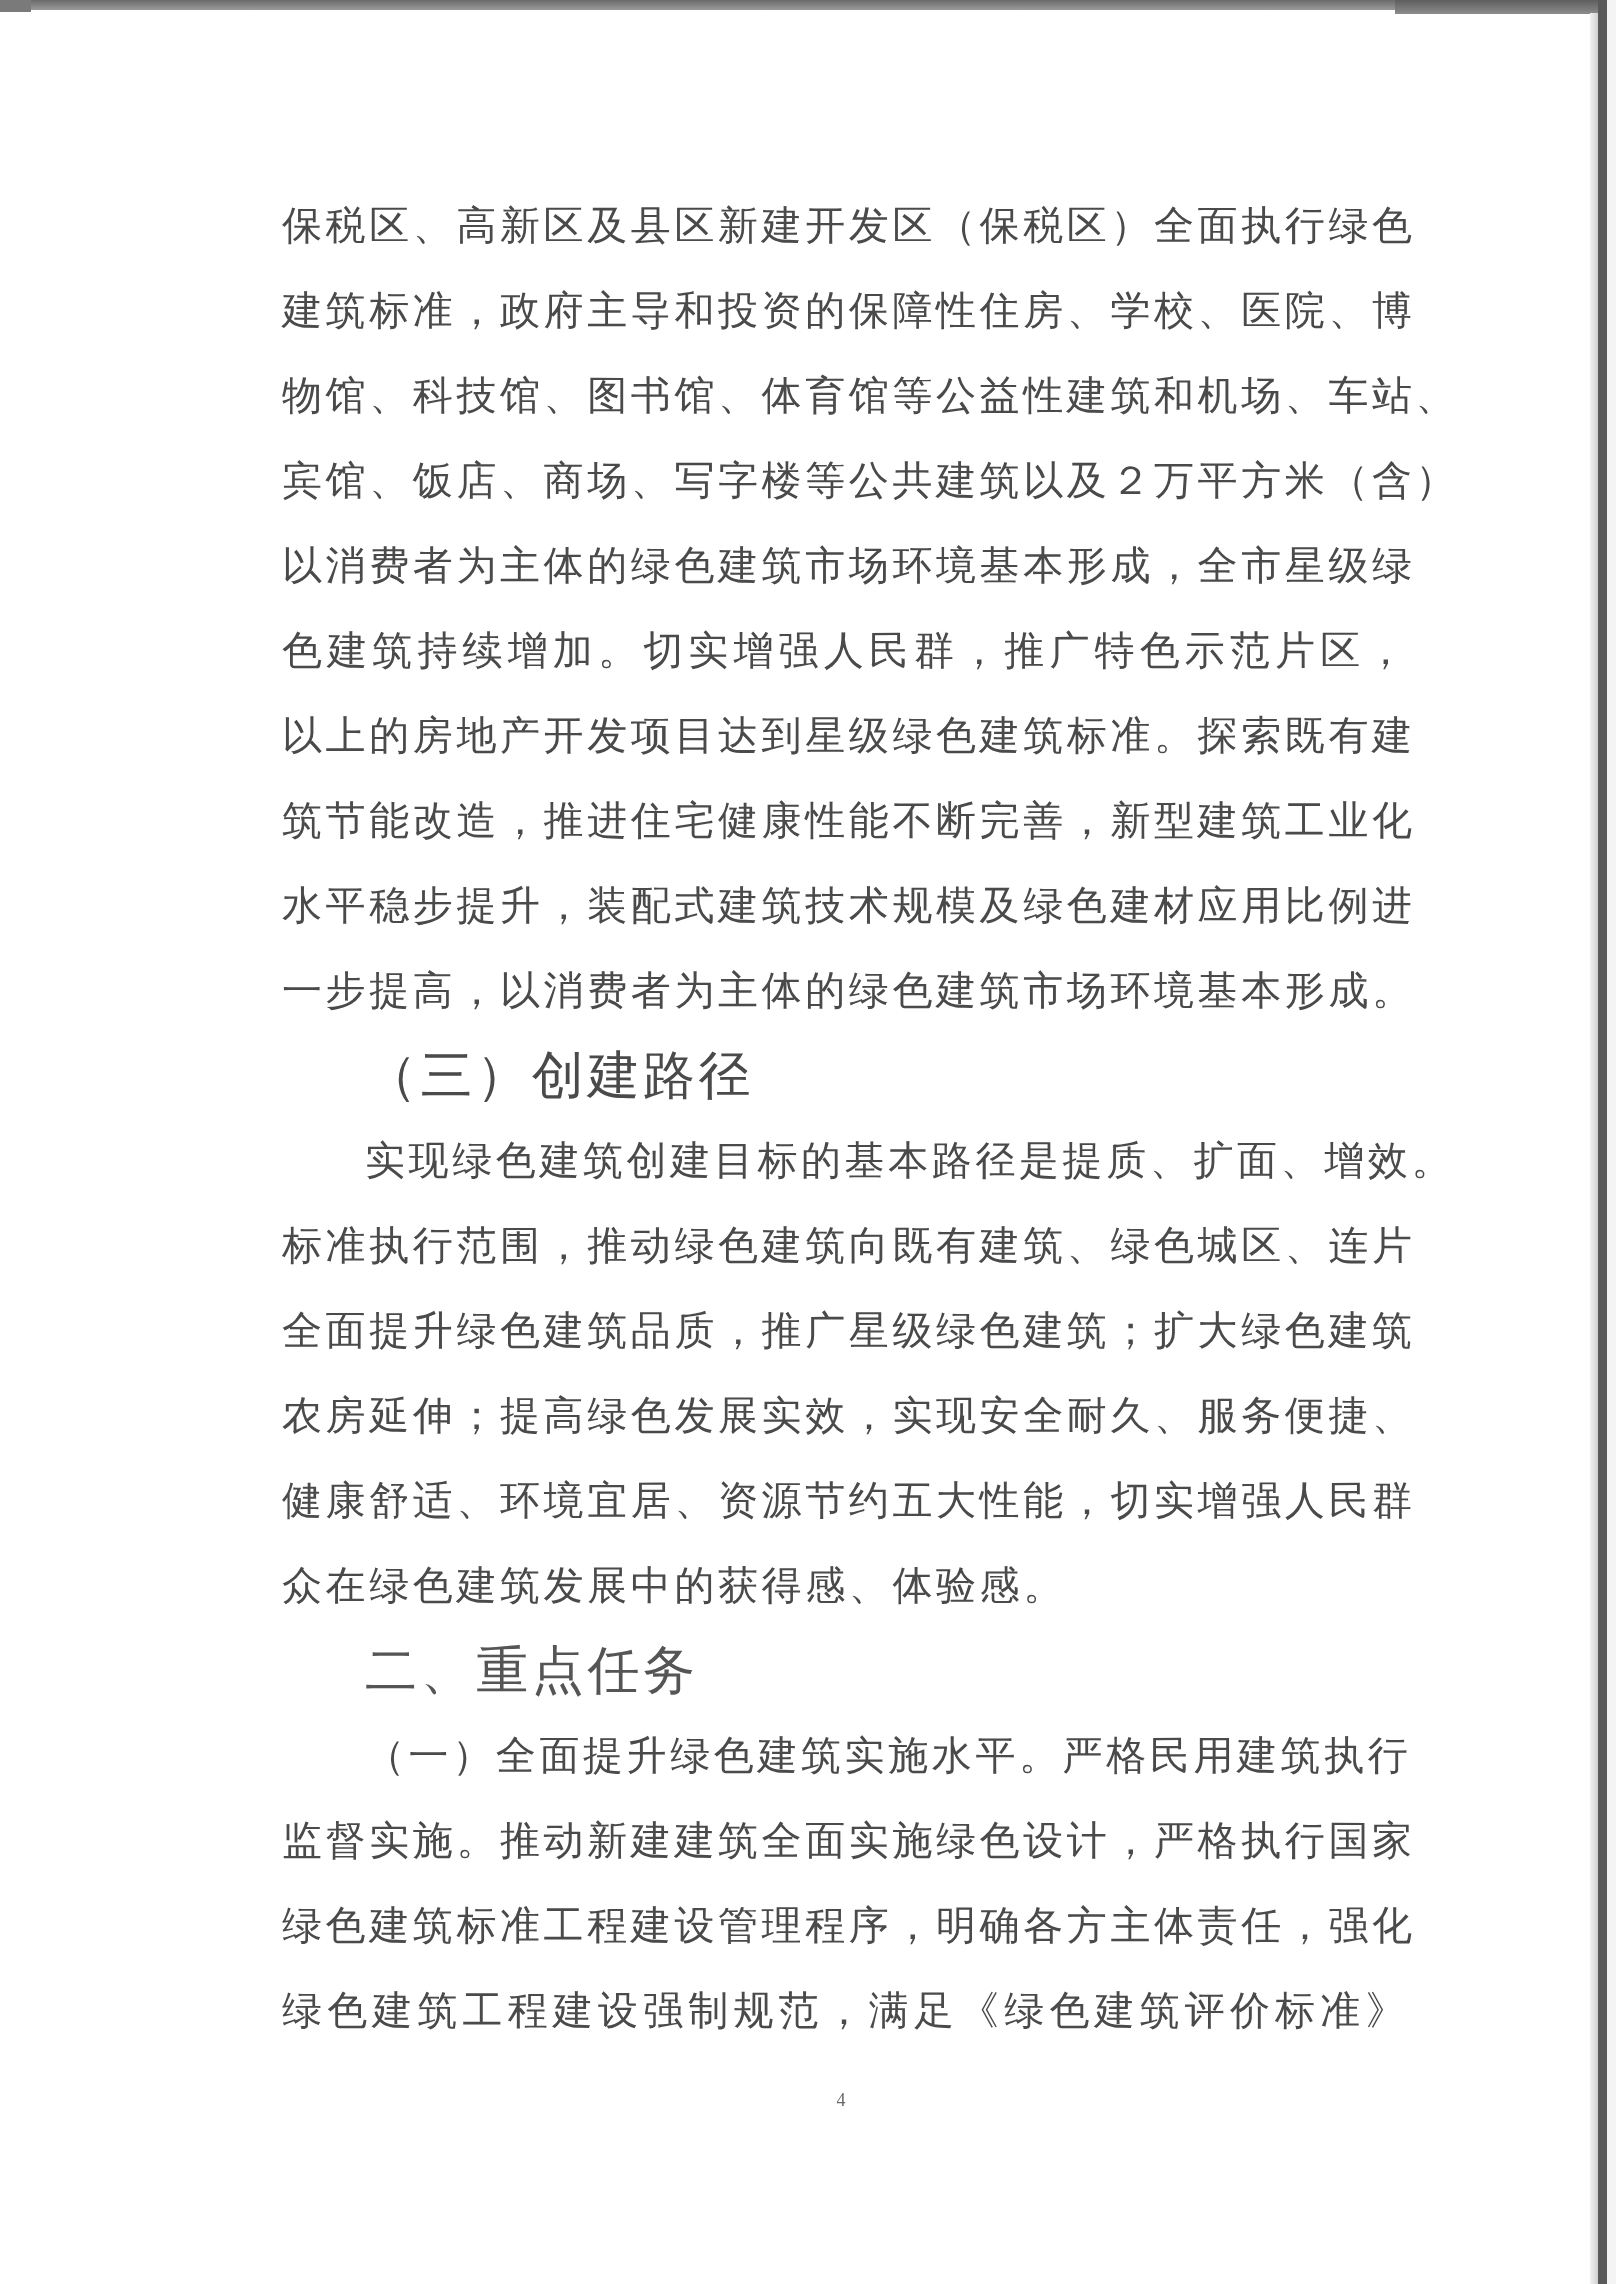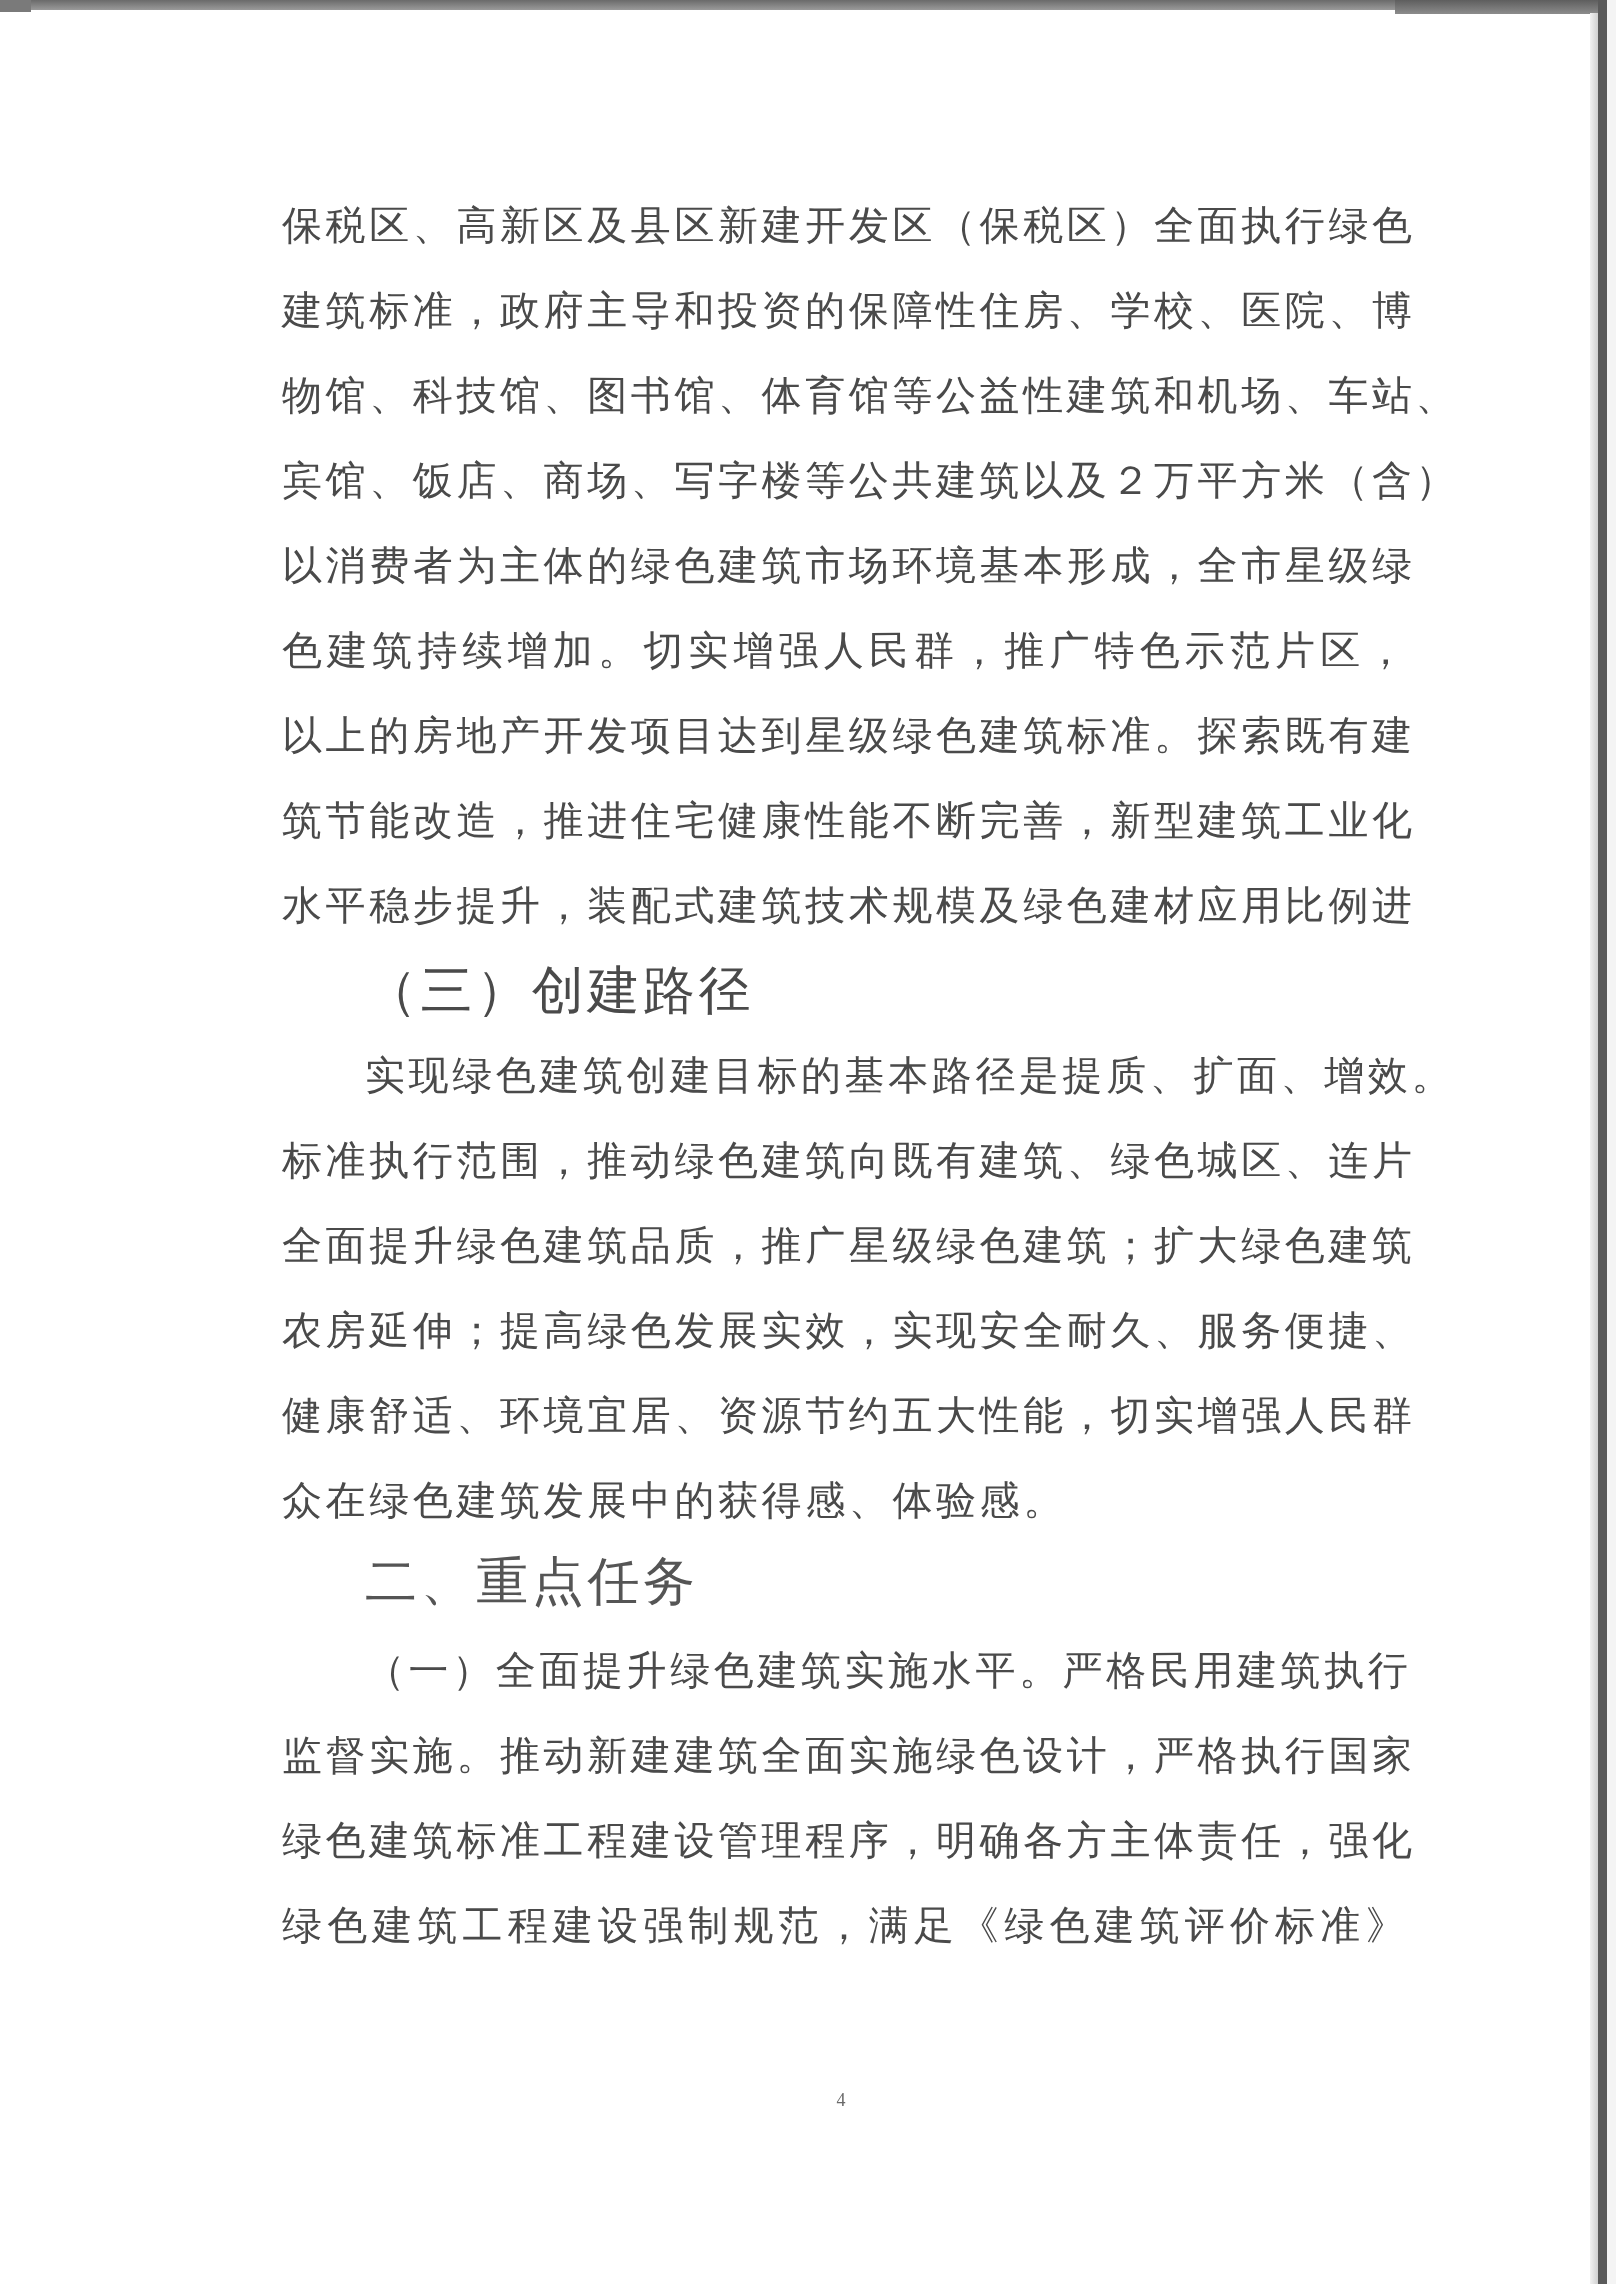--- a/index.html
+++ b/index.html
@@ -77,21 +77,21 @@
   }
   .heading {
     height: 85px;
     font-size: 52px;
     line-height: 85px;
     letter-spacing: 3.6px;
     white-space: nowrap;
     padding-left: 83px;
   }
   .heading.level1 {
-    font-family: Liberation Mono, monospace;
+    font-family: Liberation Serif, serif;
     color: #555555;
   }
   .page-number {
     position: absolute;
     left: 828px;
     top: 2090px;
     width: 26px;
     text-align: center;
     font-family: "Liberation Serif", serif;
     font-size: 18px;
@@ -113,20 +113,21 @@
   <div>
     <div class="line">保税区、高新区及县区新建开发区（保税区）全面执行绿色</div>
     <div class="line">建筑标准，政府主导和投资的保障性住房、学校、医院、博</div>
     <div class="line">物馆、科技馆、图书馆、体育馆等公益性建筑和机场、车站、</div>
     <div class="line">宾馆、饭店、商场、写字楼等公共建筑以及２万平方米（含）</div>
     <div class="line">以消费者为主体的绿色建筑市场环境基本形成，全市星级绿</div>
     <div class="line">色建筑持续增加。切实增强人民群，推广特色示范片区，</div>
     <div class="line">以上的房地产开发项目达到星级绿色建筑标准。探索既有建</div>
     <div class="line">筑节能改造，推进住宅健康性能不断完善，新型建筑工业化</div>
     <div class="line">水平稳步提升，装配式建筑技术规模及绿色建材应用比例进</div>
+    <div class="line">一步提高，以消费者为主体的绿色建筑市场环境基本形成。</div>
   </div>
 
   <div class="heading">（三）创建路径</div>
 
   <div>
     <div class="line indent">实现绿色建筑创建目标的基本路径是提质、扩面、增效。</div>
     <div class="line">标准执行范围，推动绿色建筑向既有建筑、绿色城区、连片</div>
     <div class="line">全面提升绿色建筑品质，推广星级绿色建筑；扩大绿色建筑</div>
     <div class="line">农房延伸；提高绿色发展实效，实现安全耐久、服务便捷、</div>
     <div class="line">健康舒适、环境宜居、资源节约五大性能，切实增强人民群</div>

